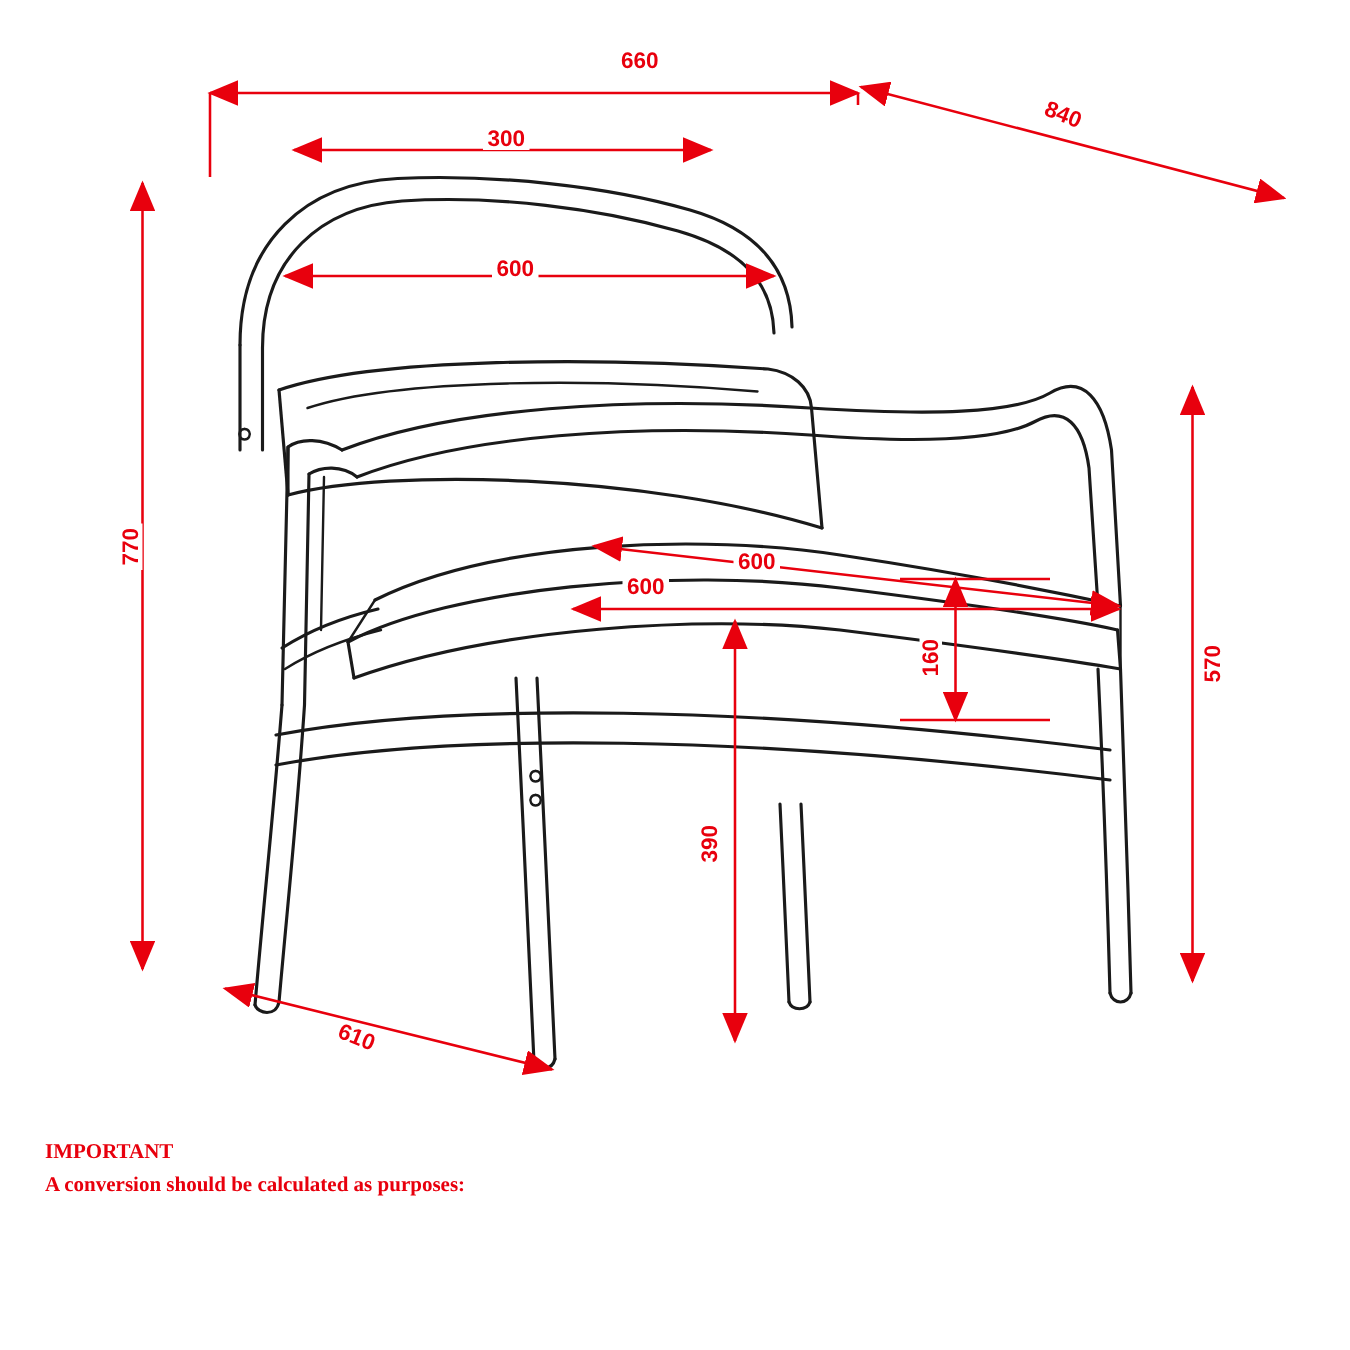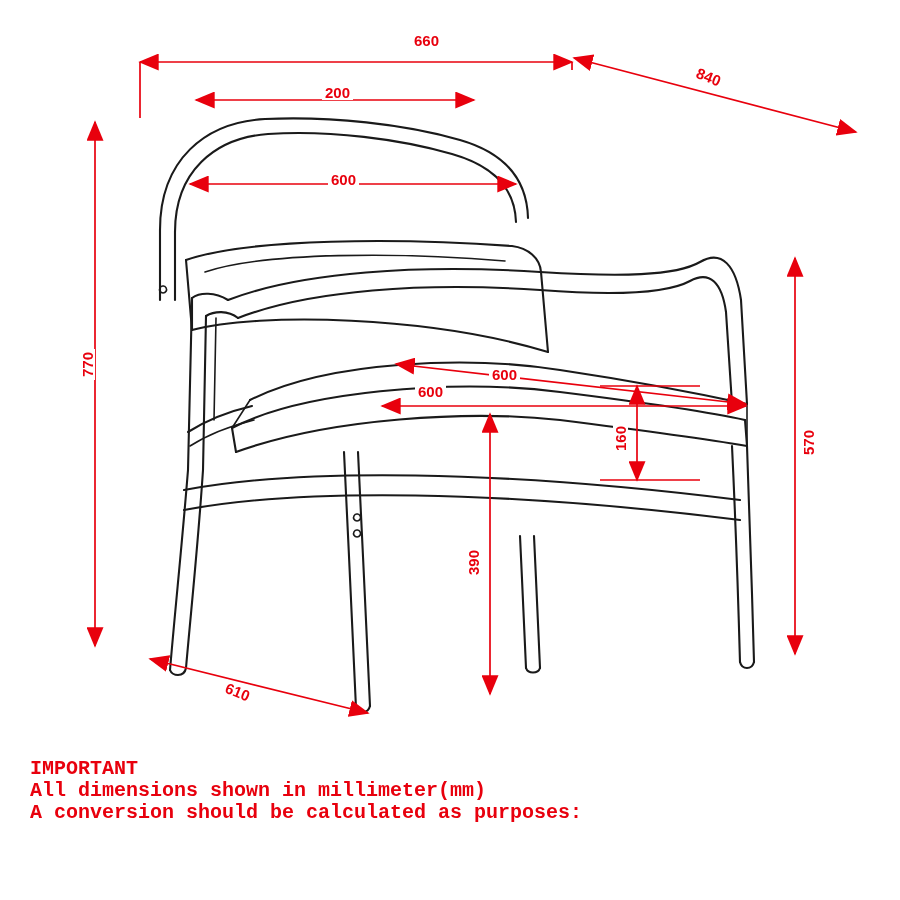--- a/index.html
+++ b/index.html
@@ -67,22 +67,22 @@
   }
   .dim-label.slant-d {
     transform: rotate(22deg);
     transform-origin: left top;
   }
   #notes {
     position: absolute;
     left: 30px;
     top: 758px;
     color: #e8000d;
-    font-family: Liberation Mono, monospace;
-    font-size: 20px;
+    font-family: Liberation Serif, serif;
+    font-size: 14px;
     font-weight: bold;
     line-height: 22px;
   }
   #notes div {
     white-space: nowrap;
   }
 </style>
 </head>
 <body>
 
@@ -189,37 +189,36 @@
 
       <line class="dim-line" x1="150" y1="659" x2="368" y2="713" marker-start="url(#arrowL)" marker-end="url(#arrowR)"></line>
 
     </g>
   </svg>
 
   <div class="dim-label" style="left:411px; top:33px;">660</div>
 
   <div class="dim-label slant-d" style="left:697px; top:64px;">840</div>
 
-  <div class="dim-label" style="left:322px; top:85px;">200</div>
+  <div class="dim-label" style="left:322px; top:85px;">300</div>
 
   <div class="dim-label" style="left:328px; top:172px;">600</div>
 
   <div class="dim-label vert" style="left:80px; top:380px;">770</div>
 
   <div class="dim-label vert" style="left:801px; top:458px;">570</div>
 
   <div class="dim-label" style="left:489px; top:367px;">600</div>
 
   <div class="dim-label" style="left:415px; top:384px;">600</div>
 
   <div class="dim-label vert" style="left:613px; top:454px;">160</div>
 
   <div class="dim-label vert" style="left:466px; top:578px;">390</div>
 
   <div class="dim-label slant-d" style="left:226px; top:679px;">610</div>
 
   <div id="notes">
     <div>IMPORTANT</div>
-    <div>All dimensions shown in millimeter(mm)</div>
     <div>A conversion should be calculated as purposes:</div>
   </div>
 
 </div>
 
 </body></html>

